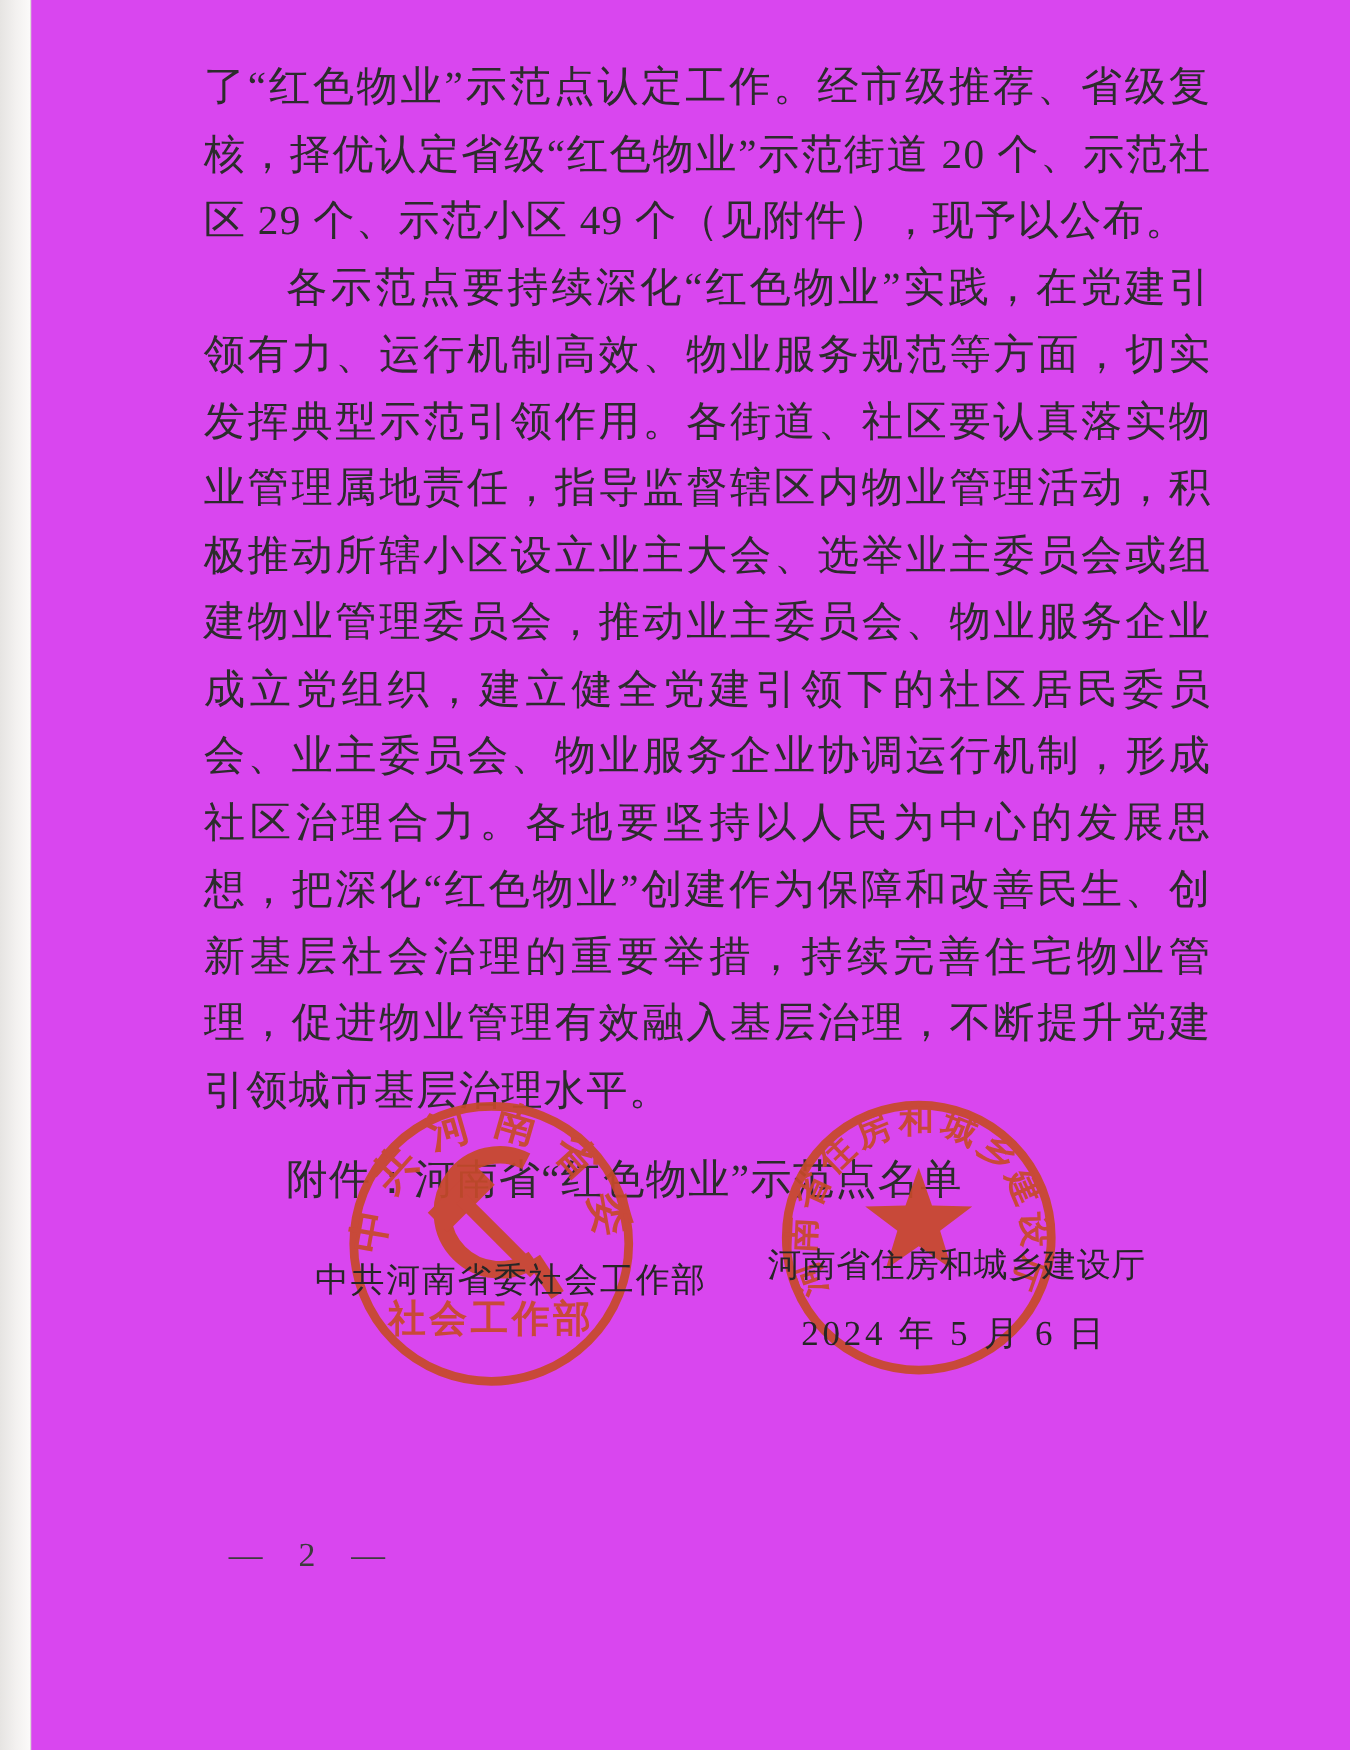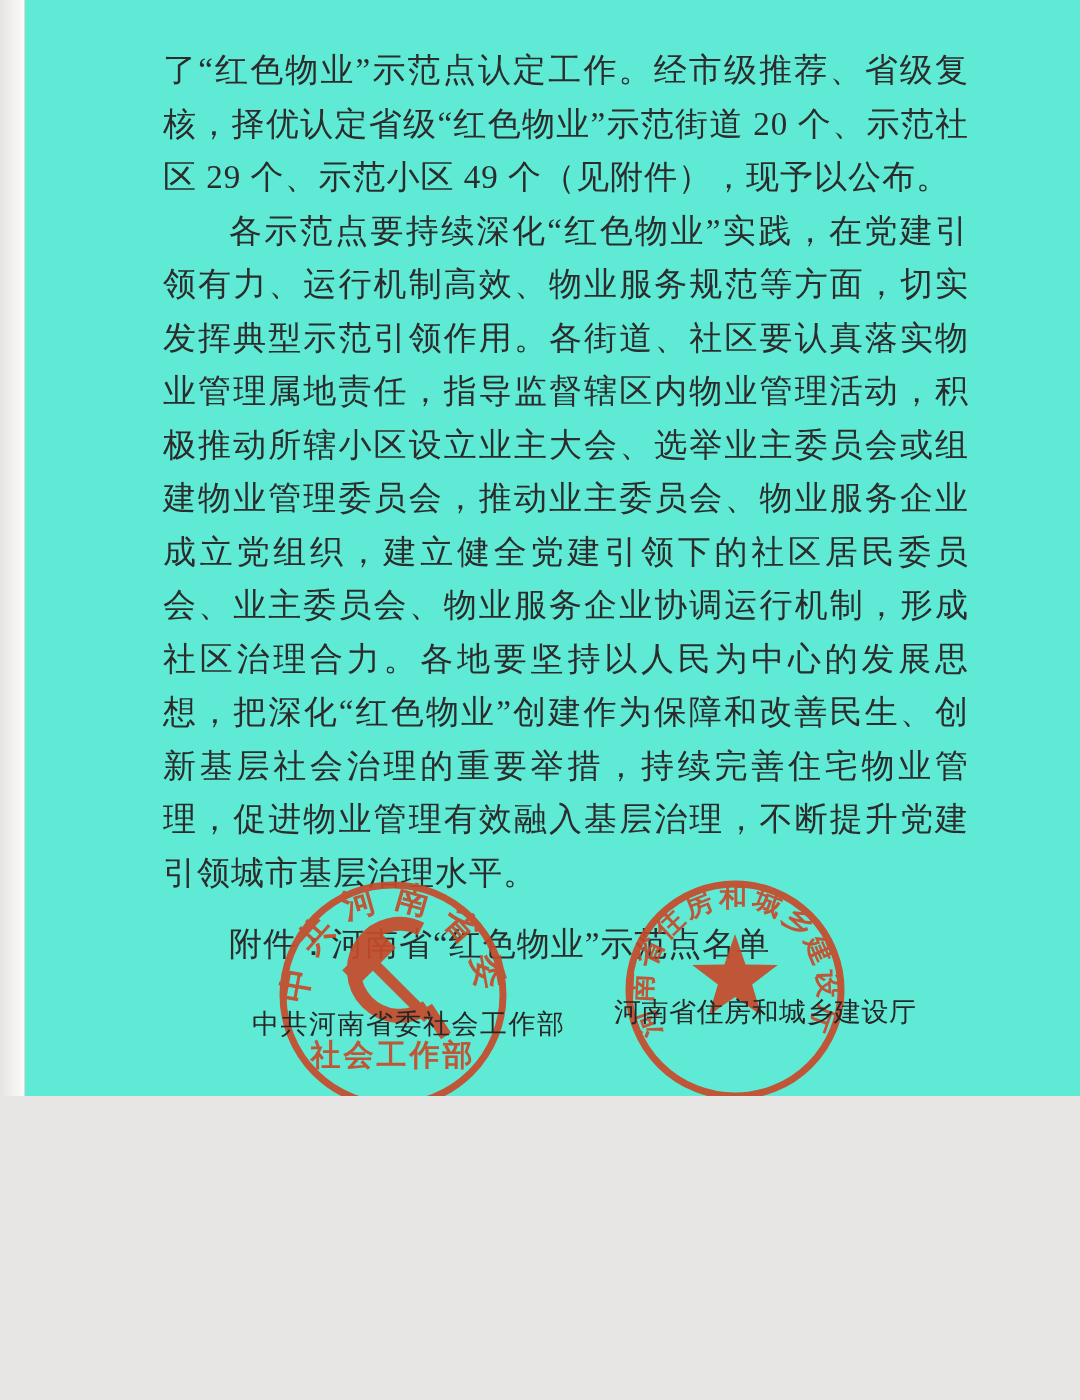--- a/index.html
+++ b/index.html
@@ -3,23 +3,23 @@
 <meta charset="utf-8">
 <style>
   html, body { margin: 0; padding: 0; }
   body {
     background: #e8e6e4;
     font-family: "Liberation Serif", "DejaVu Serif", serif;
   }
   .page {
     position: relative;
     width: 1080px;
-    height: 1096px;
+    height: 1400px;
     margin: 0 auto;
-    background: #5eead4;
+    background: #d946ef;
     overflow: hidden;
   }
   .scan-edge {
     position: absolute;
     left: 0; top: 0; bottom: 0;
     width: 24px;
     background: linear-gradient(90deg, #e6e4e2 0%, #f3f1f0 55%, #fbfaf9 100%);
     border-right: 1px solid #dddad7;
   }
   .body-text {
@@ -101,16 +101,17 @@
     </defs>
     <circle cx="114" cy="114" r="106" fill="none" stroke="#c74a2a" stroke-width="7"></circle>
     <text font-size="28" letter-spacing="4" fill="#c74a2a" font-family="Liberation Serif, serif" font-weight="bold">
       <textPath href="#arcR" startOffset="50%" text-anchor="middle">河南省住房和城乡建设厅</textPath>
     </text>
     <polygon fill="#c74a2a" points="114,58 124.6,88.4 156.8,89.1 131.1,108.6 140.5,139.4 114,121 87.5,139.4 96.9,108.6 71.2,89.1 103.4,88.4"></polygon>
   </svg>
 
   <div class="sig sig-left">中共河南省委社会工作部</div>
   <div class="sig sig-right">河南省住房和城乡建设厅</div>
+  <div class="sig sig-date">2024 年 5 月 6 日</div>
 
   <div class="page-num">— 2 —</div>
 
 </div>
 
 </body></html>

